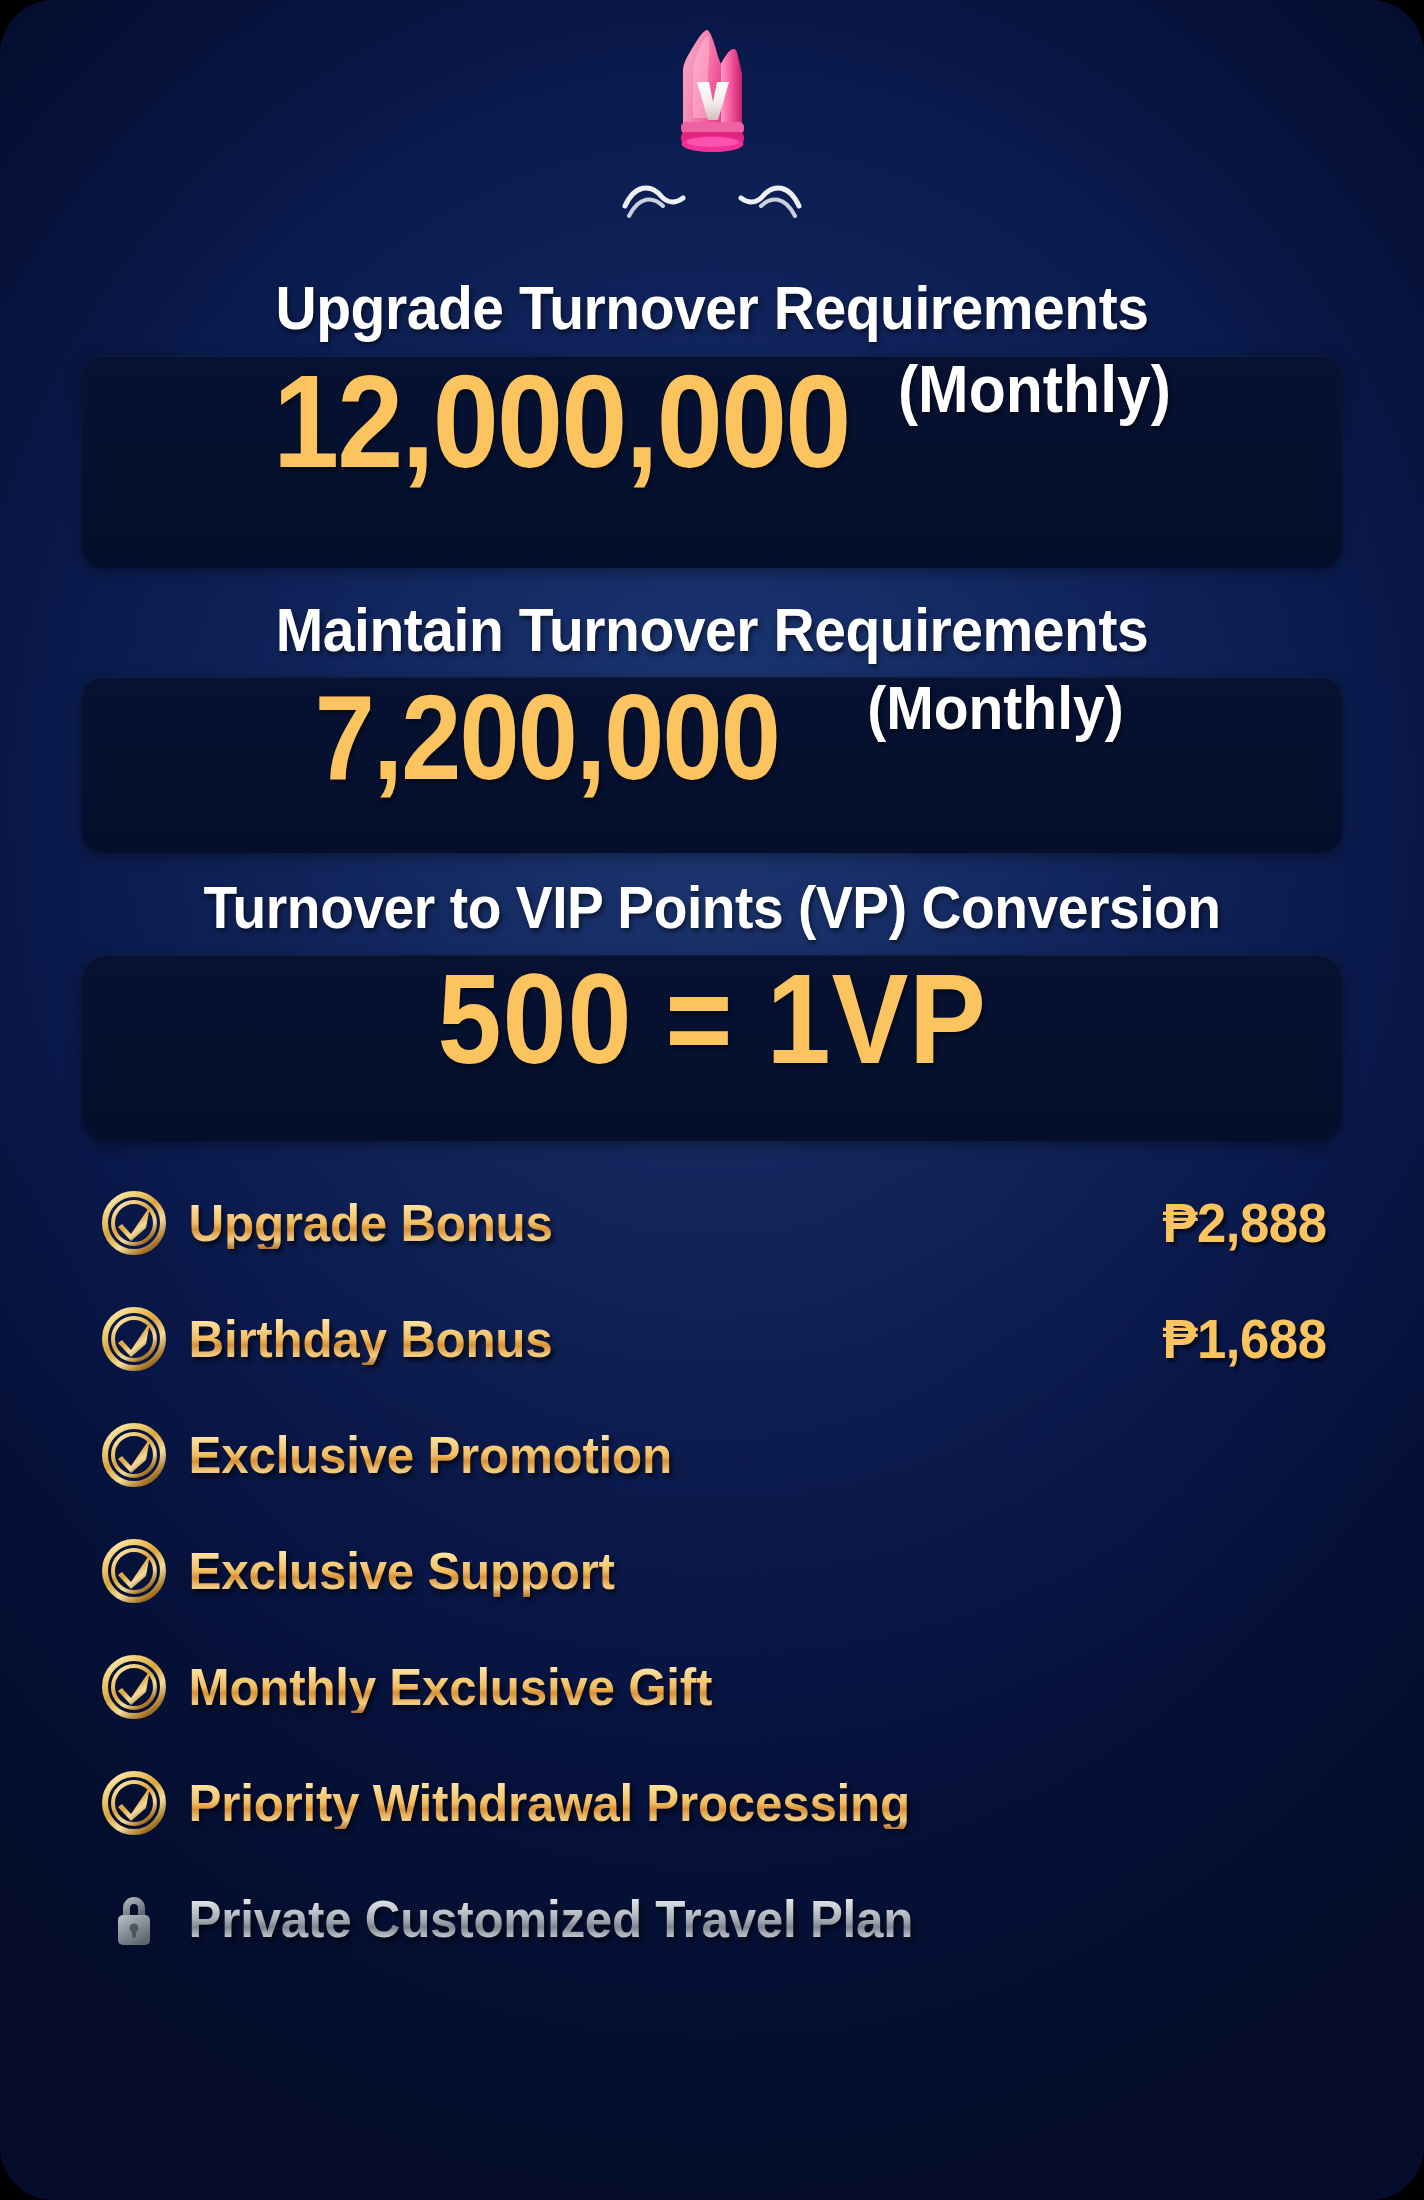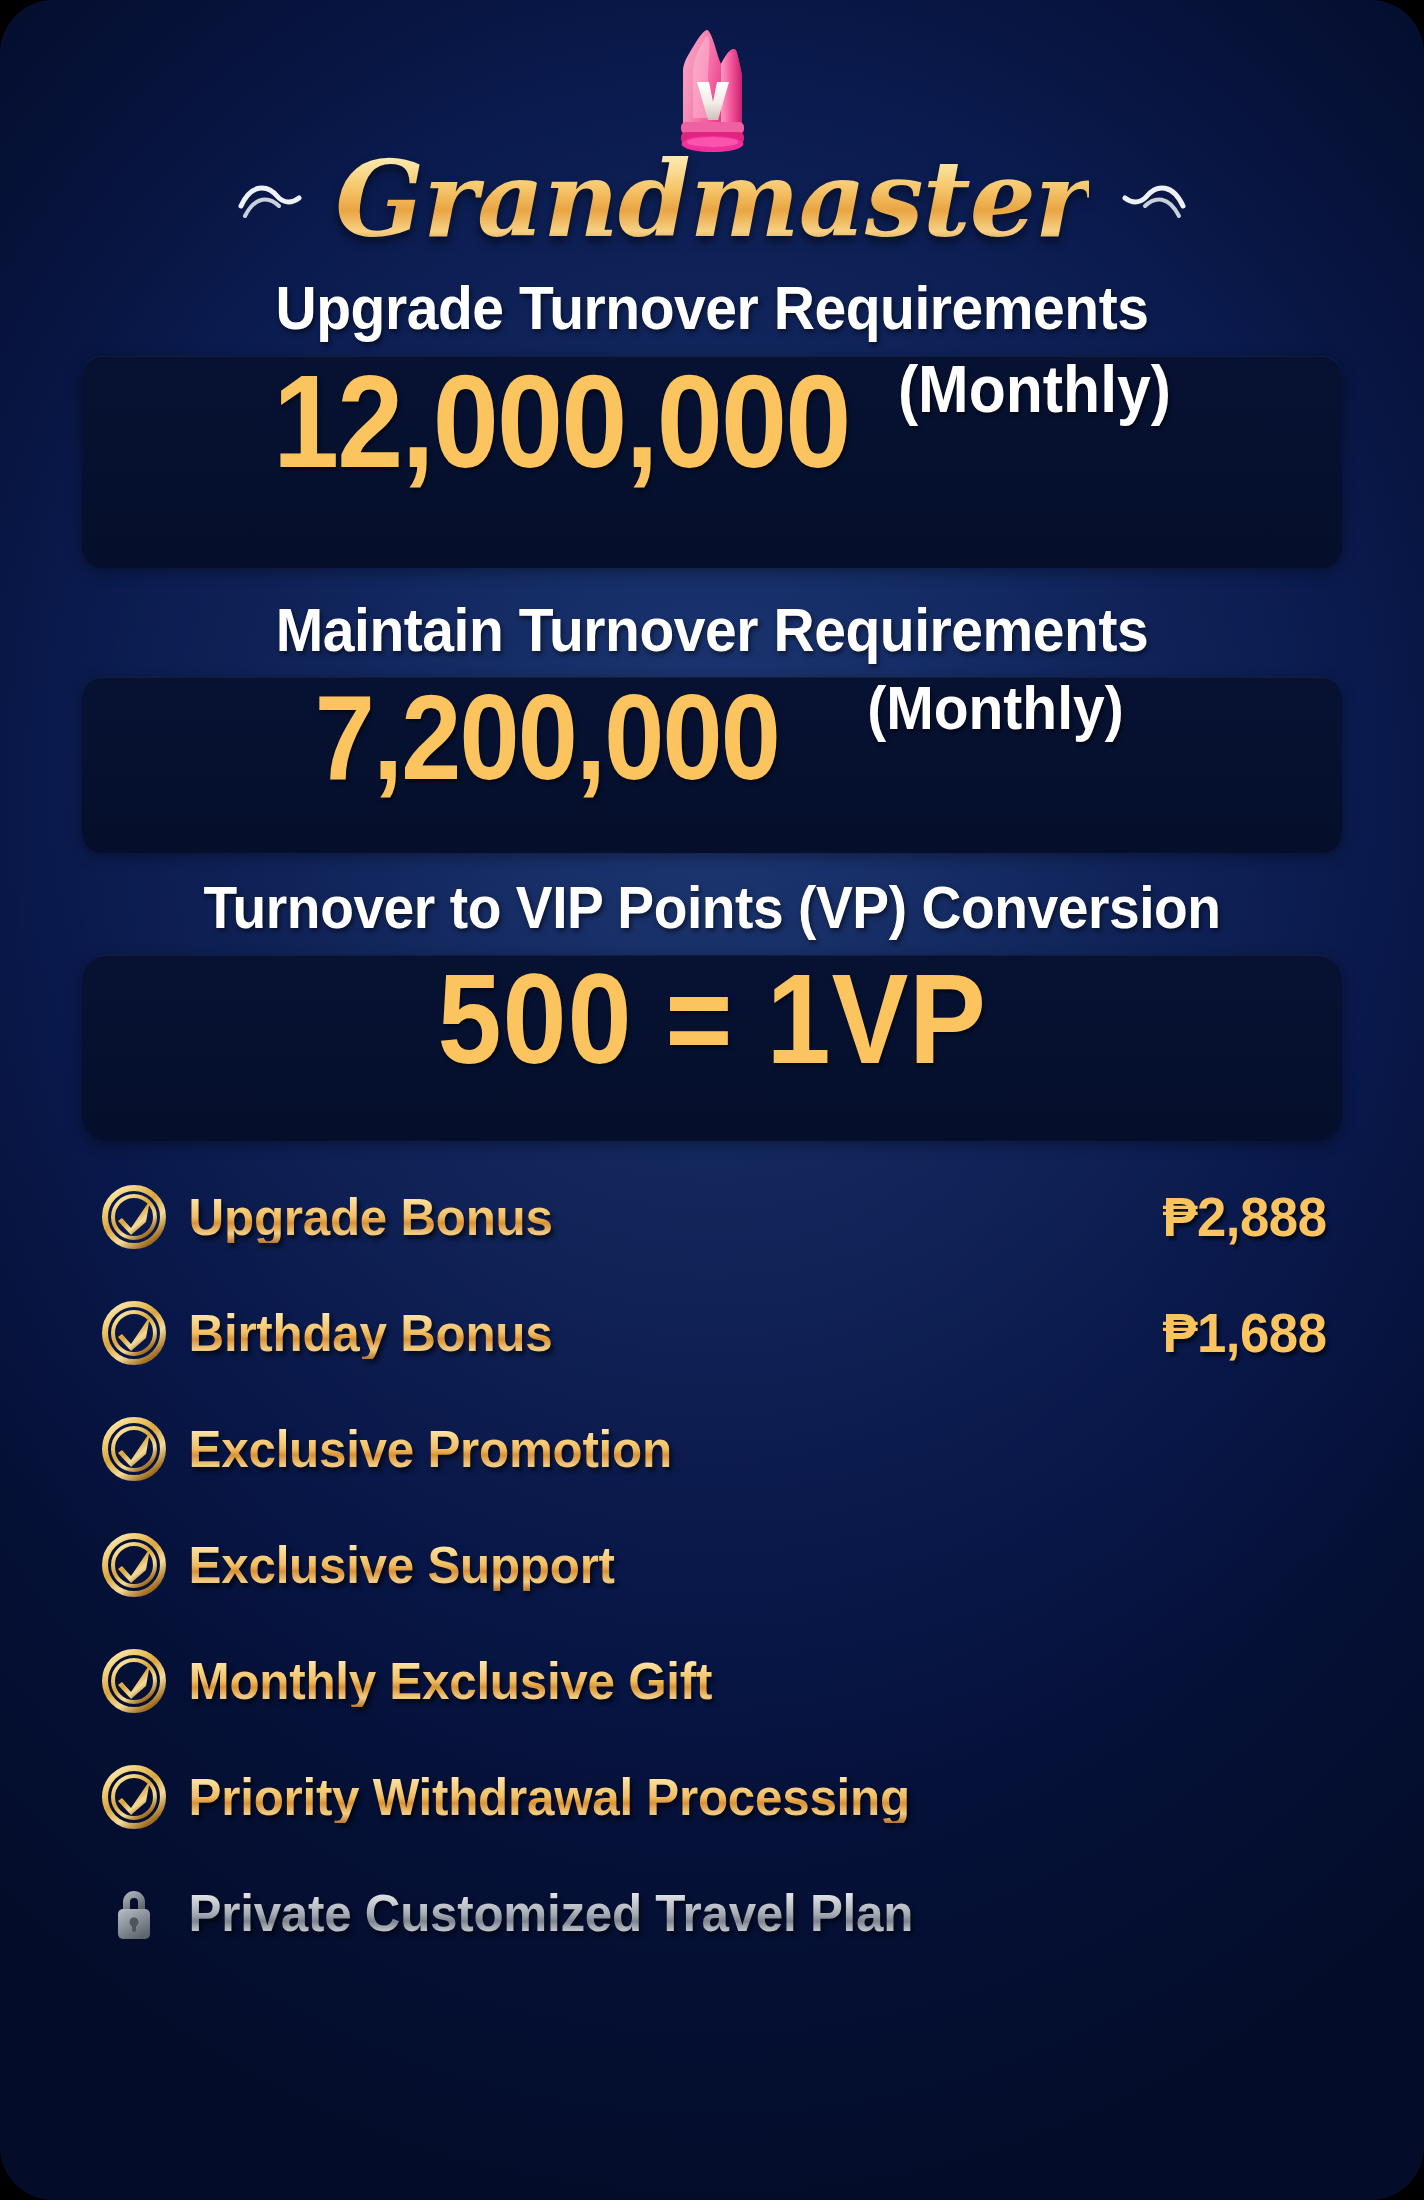--- a/index.html
+++ b/index.html
@@ -92,21 +92,21 @@
     font-size:66px;
     line-height:1;
     transform:scaleX(.92);
     margin-left:4px;
     text-shadow:2px 3px 4px rgba(0,0,0,.5);
     white-space:nowrap;
   }
   .box.conv .amount{ font-size:128px; letter-spacing:1px; }
 
   
-  .benefits{ margin:0 auto; width:1250px; padding-top:18px; }
+  .benefits{ margin:6px auto; width:1250px; padding-top:18px; }
   .brow{
     display:flex; align-items:center;
     height:116px;
   }
   .bicon{ width:94px; flex:none; display:flex; justify-content:center; align-items:center; }
   .bicon svg{ width:64px; height:64px; display:block; }
   .blabel{
     flex:1 1 auto;
     font-weight:700;
     font-size:52px;
@@ -183,21 +183,20 @@
 
         <path d="M56 56 L68 56 L72 76 L76 56 L88 56 L77 94 L67 94 Z" fill="url(#cg3)"></path>
       </svg>
     </div>
 
     <div class="title-row">
       <svg class="flourish" viewBox="0 0 84 60">
         <path d="M4 36 C14 14 30 14 40 26 C46 33 54 34 62 28" stroke="#eef1f6" stroke-width="5" fill="none" stroke-linecap="round"></path>
         <path d="M8 46 C18 26 32 26 42 36" stroke="#c9cfdb" stroke-width="4" fill="none" stroke-linecap="round"></path>
       </svg>
-      <div class="title-text">Grandmaster</div>
       <svg class="flourish" viewBox="0 0 84 60">
         <path d="M80 36 C70 14 54 14 44 26 C38 33 30 34 22 28" stroke="#eef1f6" stroke-width="5" fill="none" stroke-linecap="round"></path>
         <path d="M76 46 C66 26 52 26 42 36" stroke="#c9cfdb" stroke-width="4" fill="none" stroke-linecap="round"></path>
       </svg>
     </div>
 
     <div class="sec-head" style="margin-top:18px;">Upgrade Turnover Requirements</div>
     <div class="box" style="height:212px; margin-top:16px;">
       <span class="amount">12,000,000</span>
       <span class="period">(Monthly)</span>

